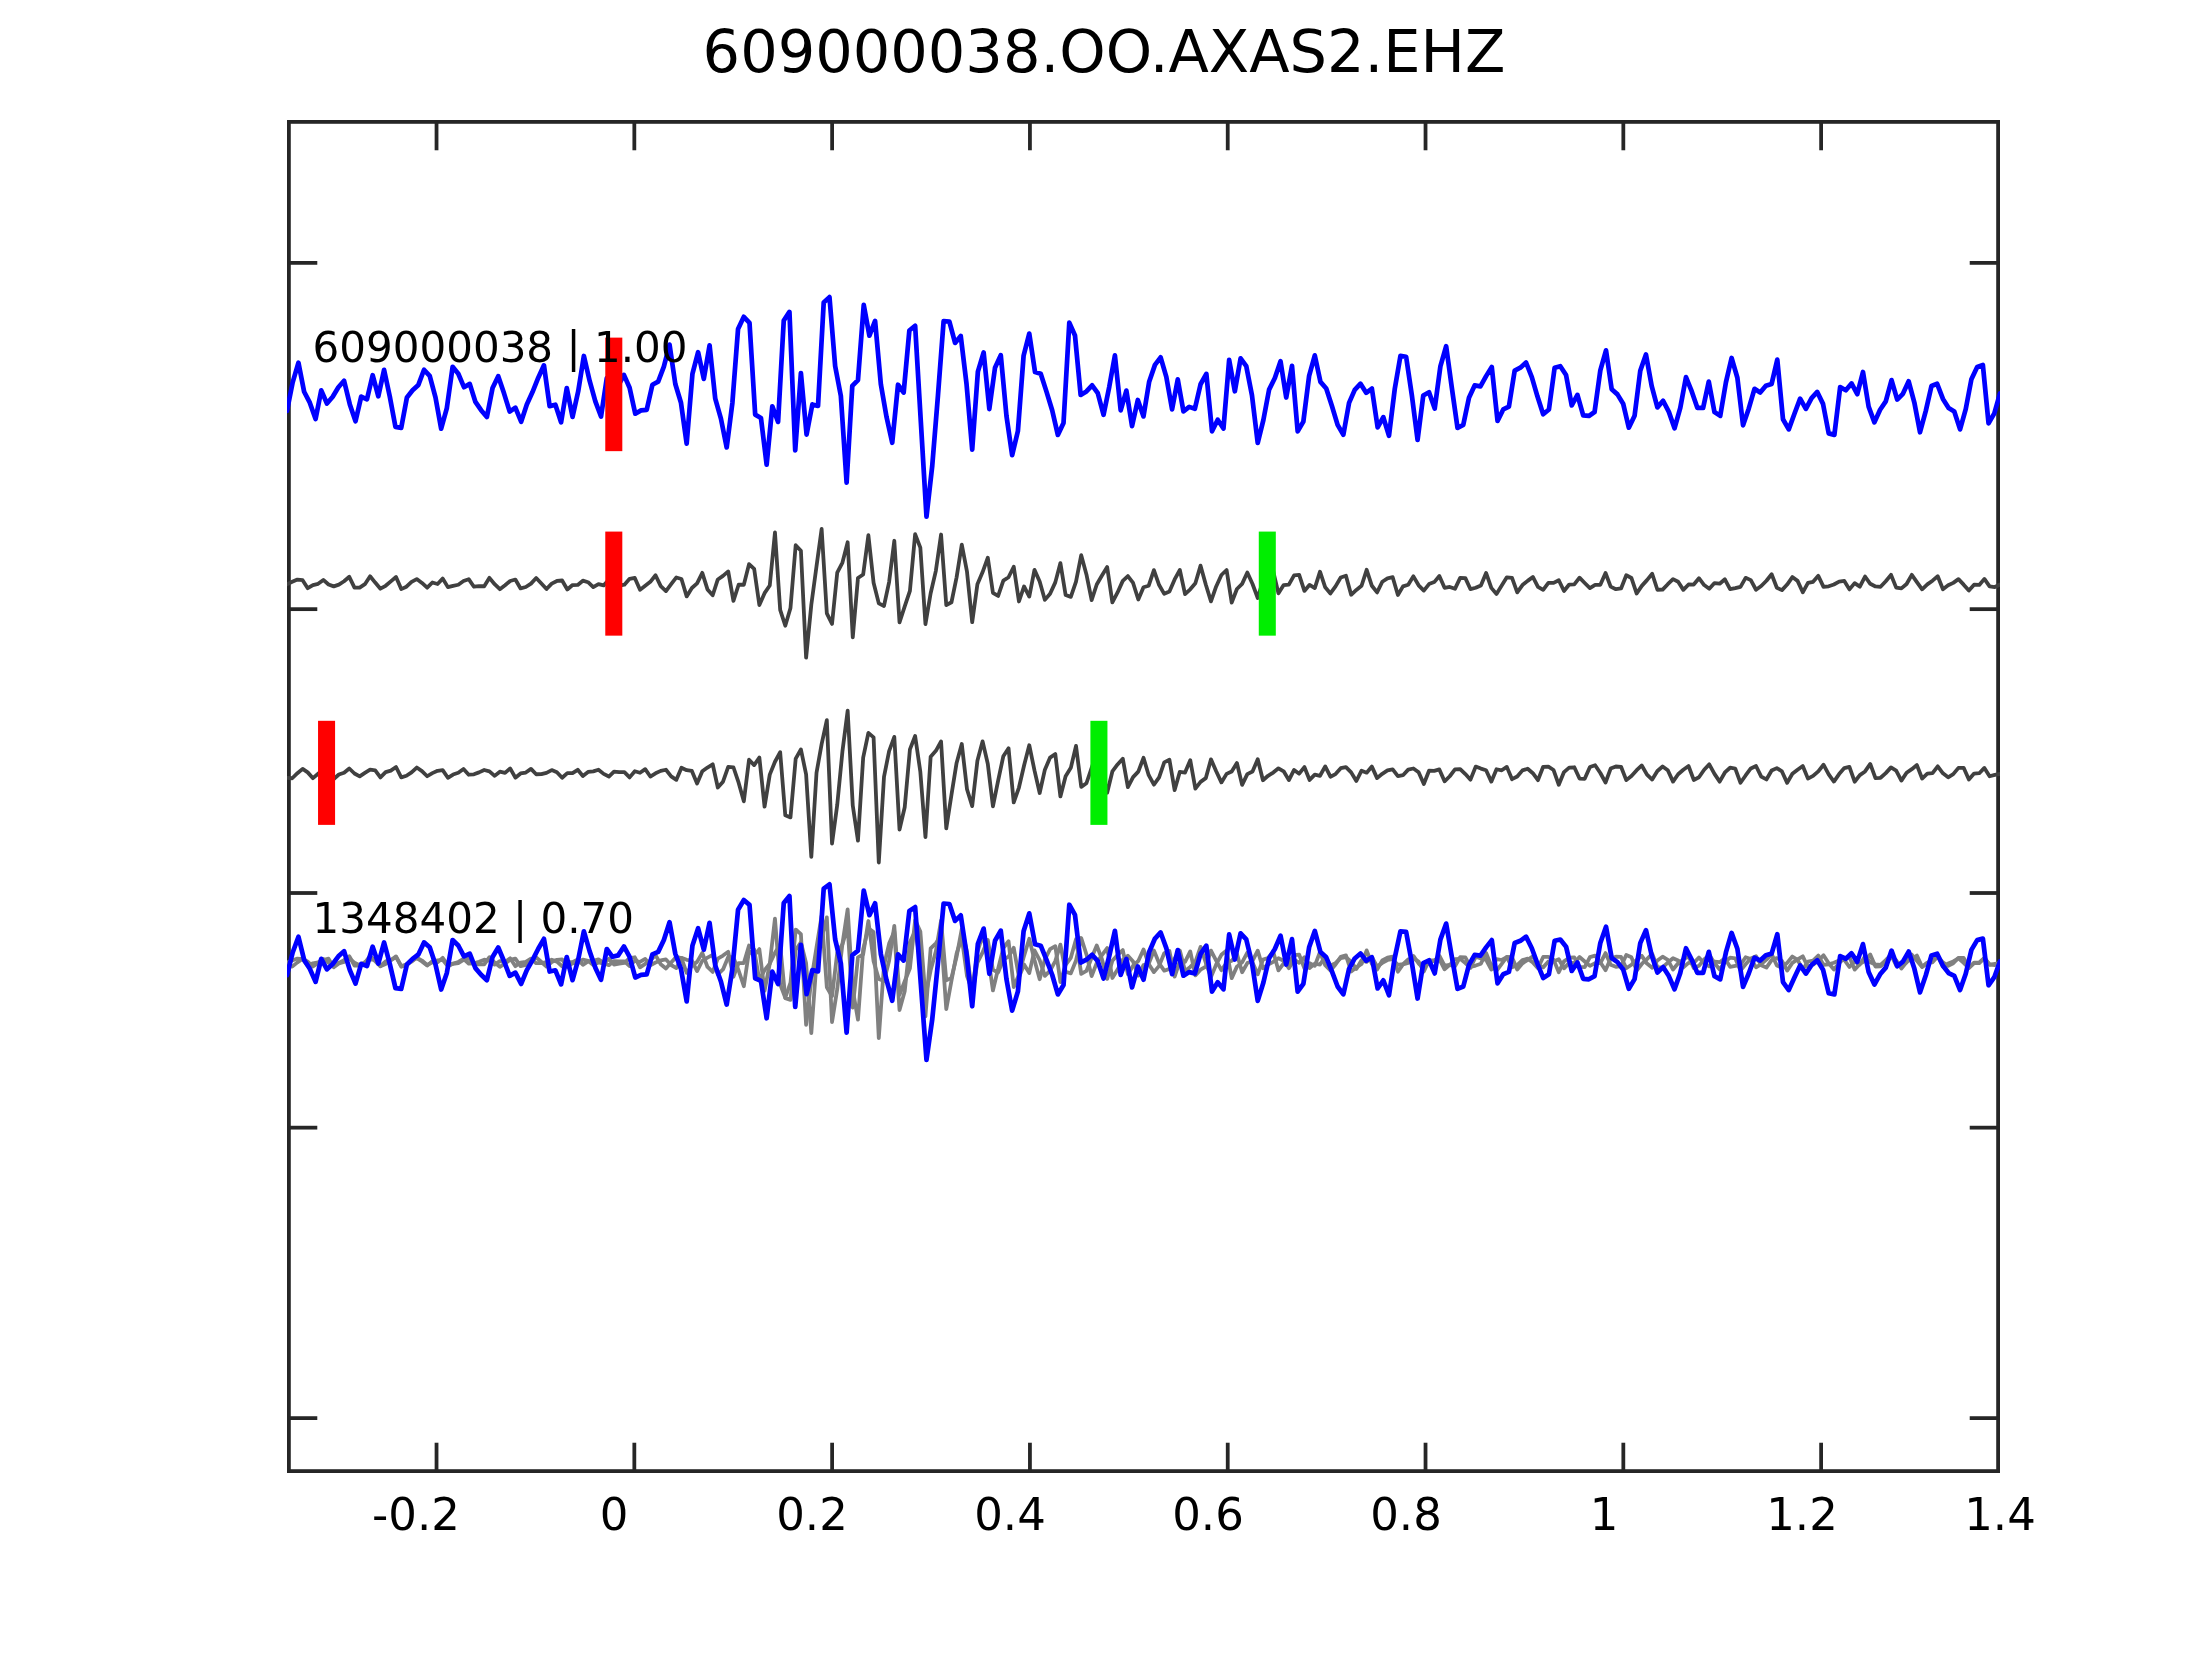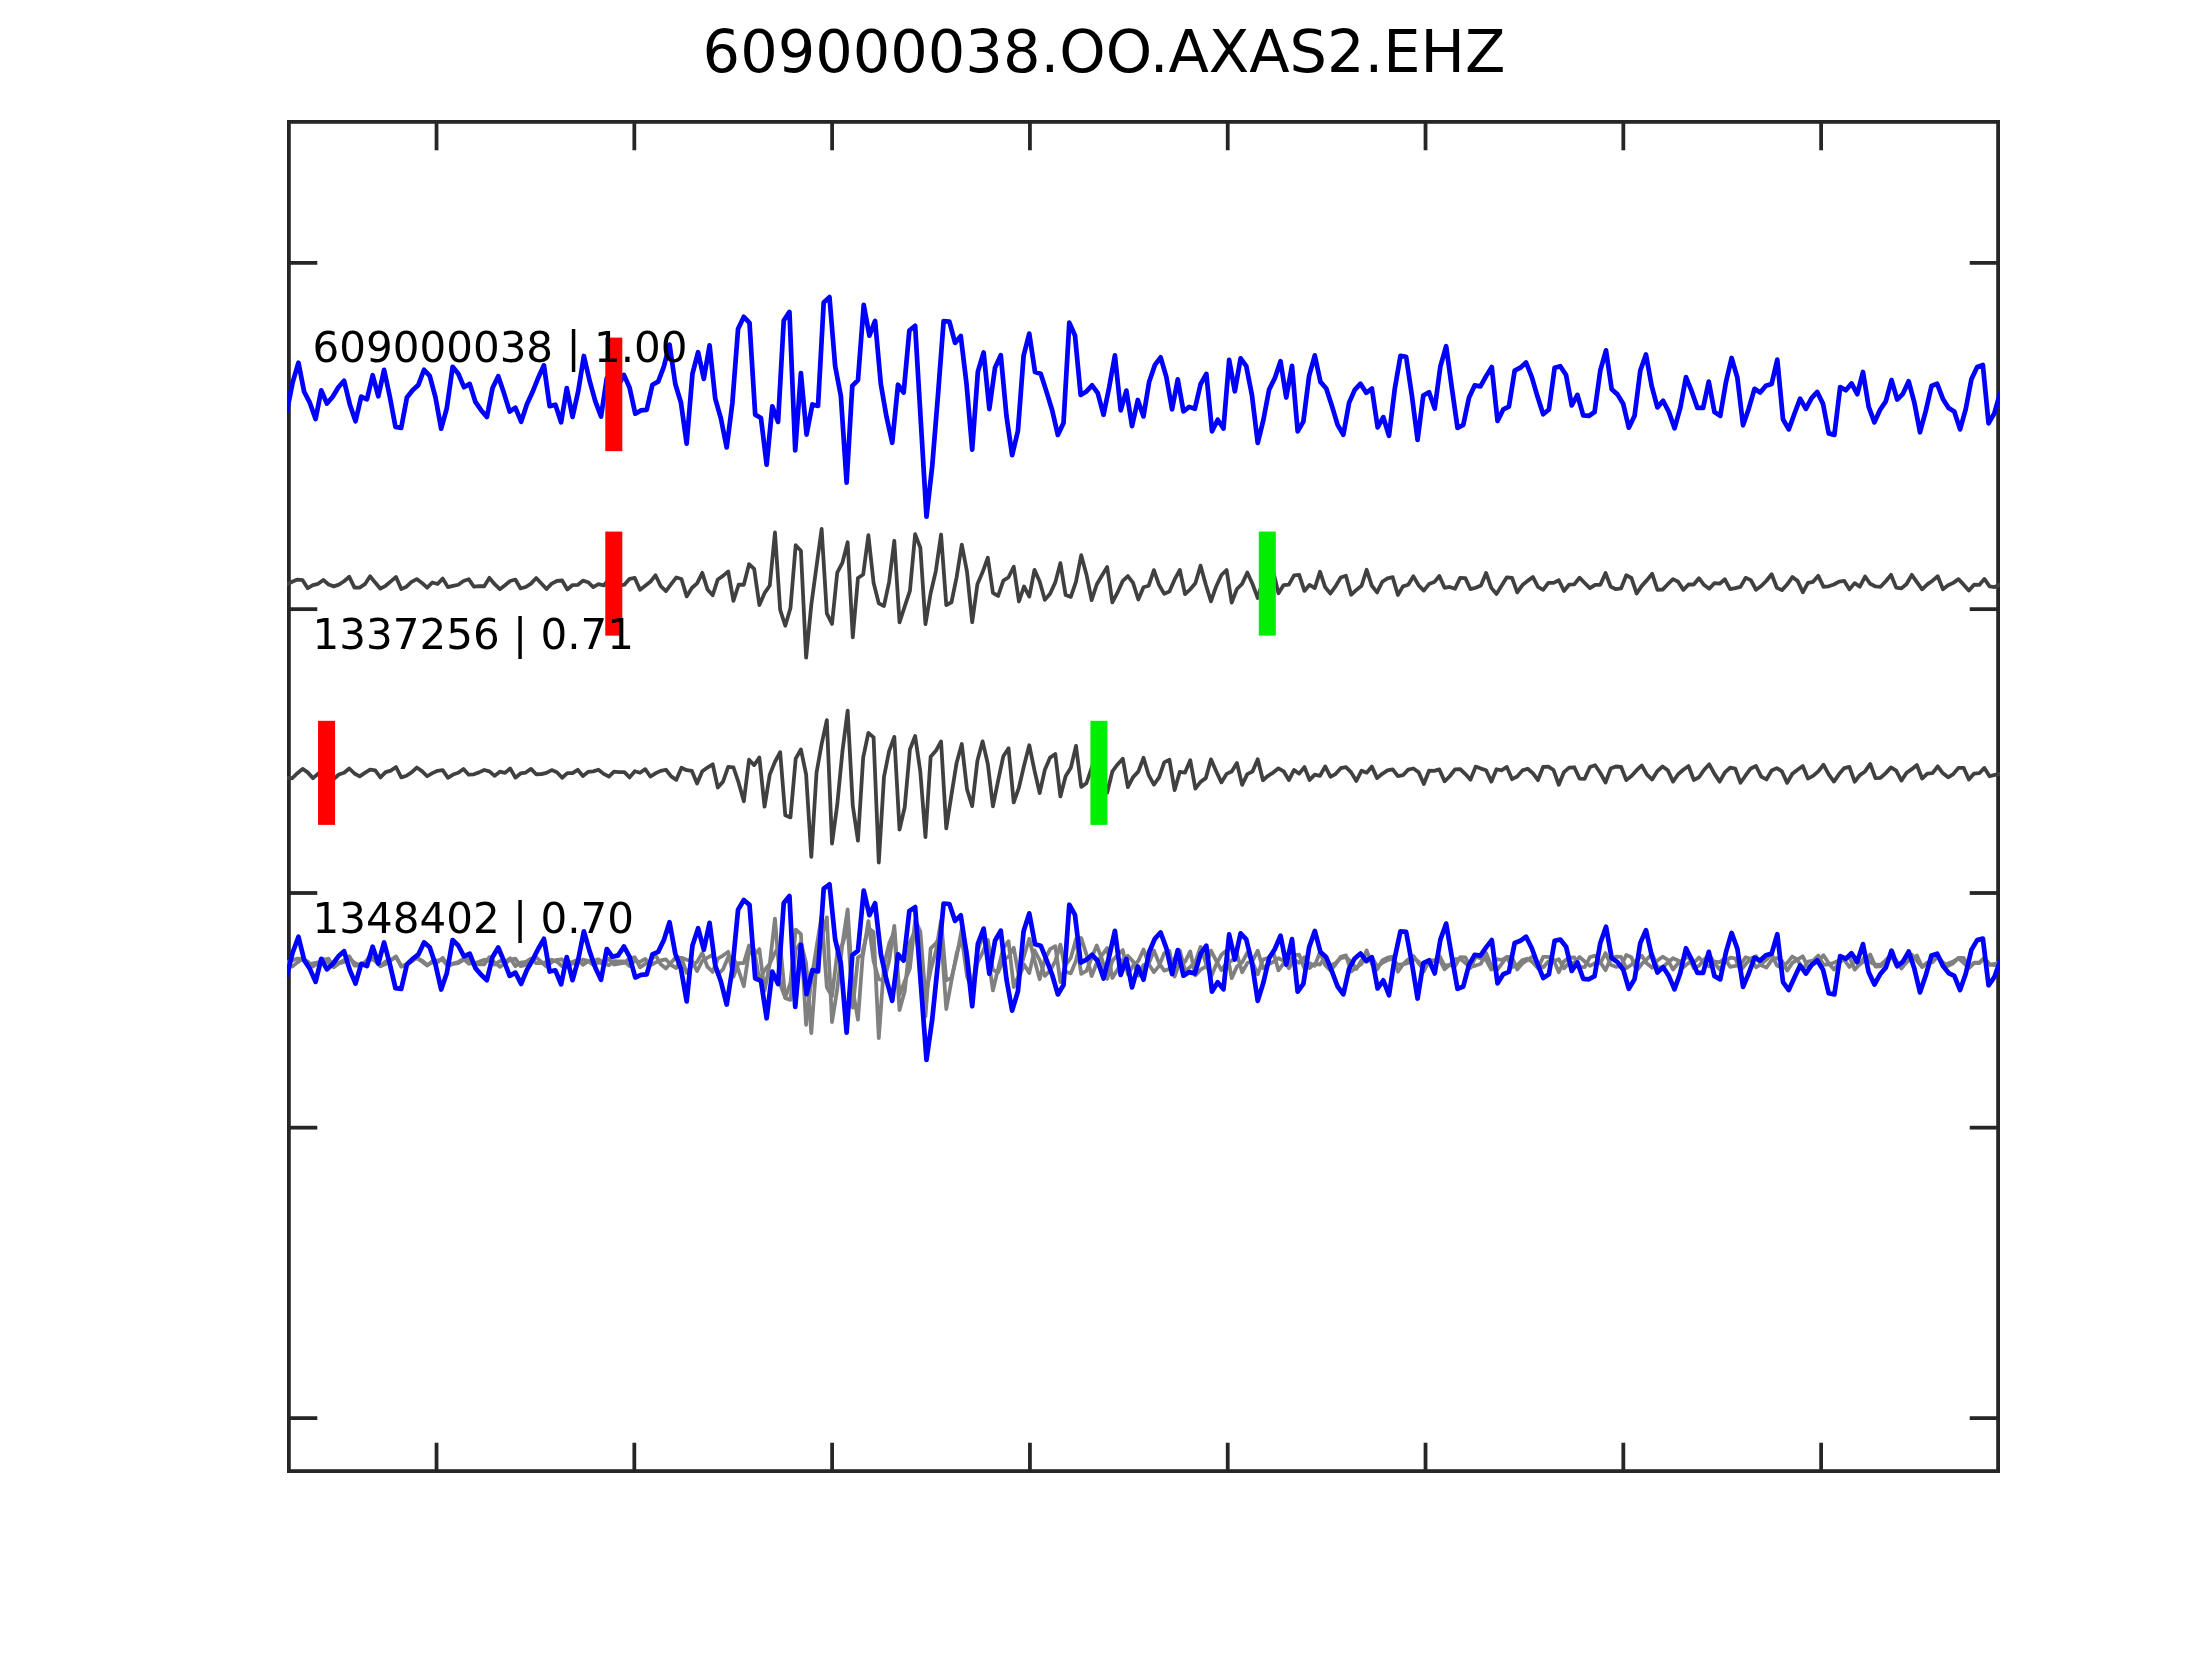--- a/index.html
+++ b/index.html
@@ -130,19 +130,29 @@
           <rect x="336.3" y="230.0" width="18" height="120" fill="#ff0000"></rect>
           <rect x="336.3" y="435.0" width="18" height="110" fill="#ff0000"></rect>
           <rect x="1026.8" y="435.0" width="18" height="110" fill="#00ee00"></rect>
           <rect x="32.8" y="635.0" width="18" height="110" fill="#ff0000"></rect>
           <rect x="848.9" y="635.0" width="18" height="110" fill="#00ee00"></rect>
         </g>
 
     </svg>
 
     <div class="trace-label" style="left:25.6px; top:179px;">609000038 | 1.00</div>
-    <div class="trace-label" style="left:25.6px; top:466px;">1337256 | 0.71</div>
     <div class="trace-label" style="left:25.6px; top:750px;">1348402 | 0.70</div>
   </div>
 
+  <div id="xticklabels">
+      <div class="xtick-label" style="left: 129px;">-0.2</div>
+      <div class="xtick-label" style="left: 327px;">0</div>
+      <div class="xtick-label" style="left: 525px;">0.2</div>
+      <div class="xtick-label" style="left: 723px;">0.4</div>
+      <div class="xtick-label" style="left: 921px;">0.6</div>
+      <div class="xtick-label" style="left: 1119px;">0.8</div>
+      <div class="xtick-label" style="left: 1317px;">1</div>
+      <div class="xtick-label" style="left: 1515px;">1.2</div>
+      <div class="xtick-label" style="left: 1713px;">1.4</div>
+    </div>
 
 </div>
 
 
 </body></html>

